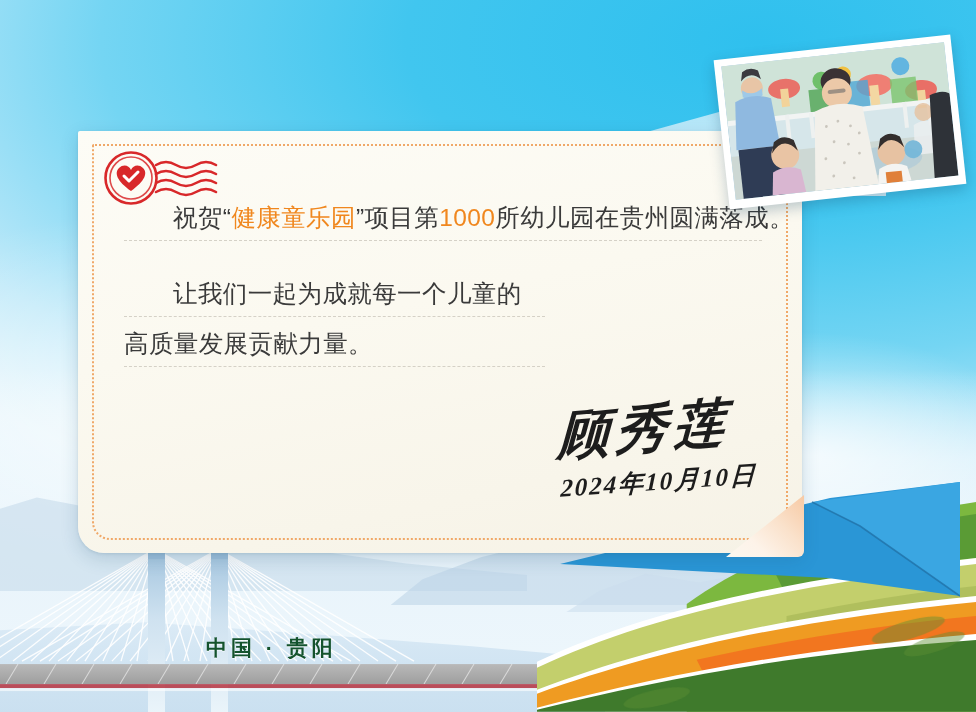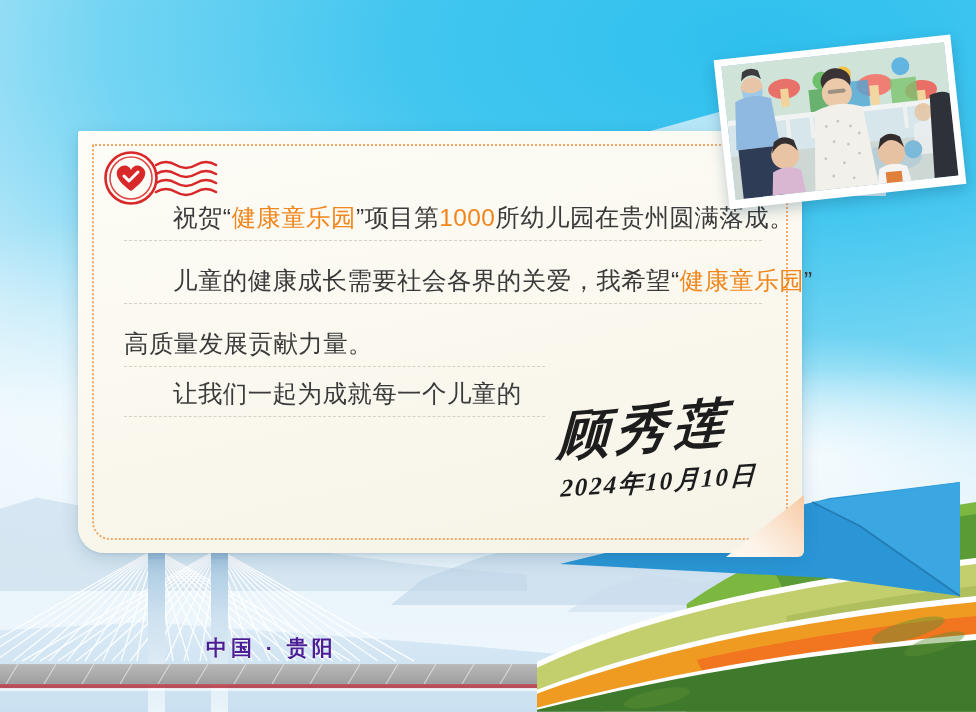--- a/index.html
+++ b/index.html
@@ -188,21 +188,21 @@
     background: #9ec6d8;
   }
   .photo-img svg { width: 100%; height: 100%; display: block; }
 
   
   .place-label {
     position: absolute;
     left: 206px; top: 634px;
     font-size: 21px;
     font-weight: 700;
-    color: #4c1d95;
+    color: #14532d;
     letter-spacing: 4px;
     font-family: "Liberation Sans", "DejaVu Sans", sans-serif;
     text-shadow: 0 1px 1px rgba(255,255,255,.75);
   }
 </style>
 </head>
 <body>
 
 <div id="stage">
 
@@ -362,26 +362,25 @@
         </g>
       </svg>
     </div>
 
     <div class="letter-text" id="letter-text">
         <div class="para">
           <div class="line indent"><span>祝贺</span><span>“</span><span class="hl">健康童乐园</span><span>”</span><span>项目第</span><span class="hl">1000</span><span>所幼儿园在贵州圆满落成。</span></div>
         </div>
         <div class="gap"></div>
         <div class="para">
-          <div class="line indent"><span>儿童的健康成长需要社会各界的关爱，我希望</span><span>“</span><span class="hl">健康童乐园</span><span>”</span></div>
         </div>
         <div class="gap"></div>
         <div class="para">
+          <div class="line indent short"><span>让我们一起为成就每一个儿童的</span></div>
           <div class="line short"><span>高质量发展贡献力量。</span></div>
-          <div class="line indent short"><span>让我们一起为成就每一个儿童的</span></div>
         </div>
       </div>
 
     <div class="signature-block">
       <div class="sig-name">顾秀莲</div>
       <div class="sig-date">2024年10月10日</div>
     </div>
 
     <div class="letter-curl"></div>
   </div>

